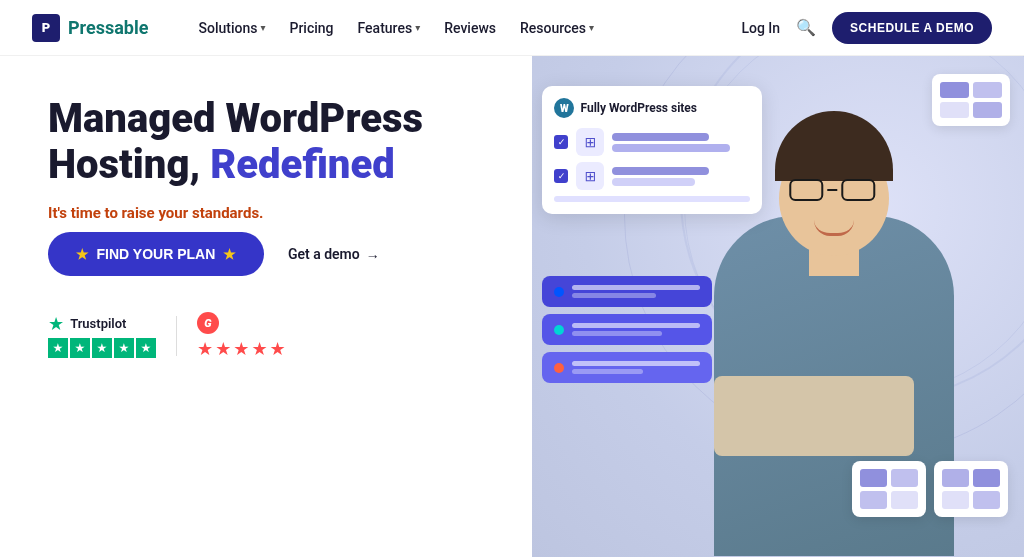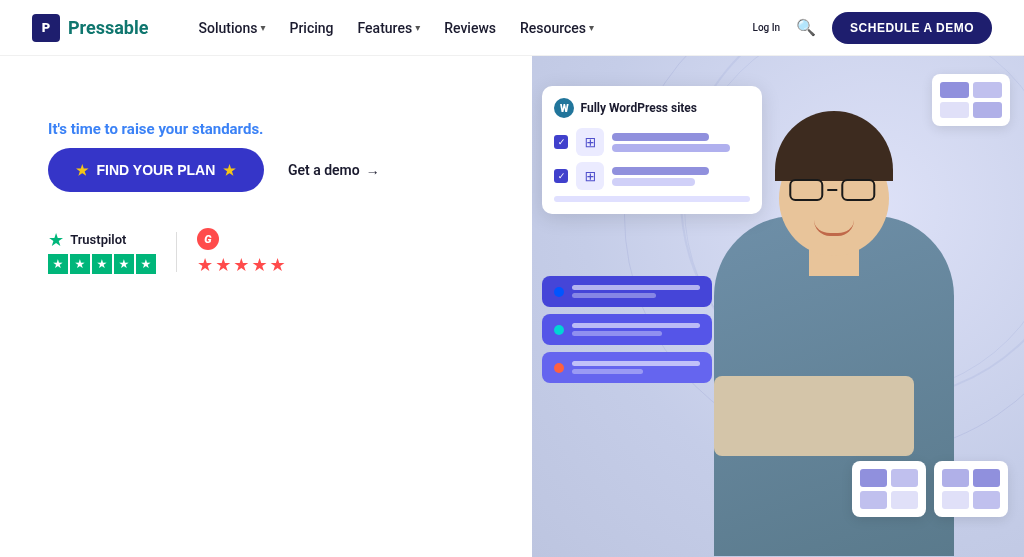--- a/index.html
+++ b/index.html
@@ -65,21 +65,21 @@
     .chevron {
       font-size: 10px;
       color: #555;
     }
     .nav-actions {
       display: flex;
       align-items: center;
       gap: 12px;
     }
     .login-link {
-      font-size: 10px;
+      font-size: 14px;
       font-weight: 500;
       color: #1a1a2e;
       cursor: pointer;
     }
     .search-icon-btn {
       cursor: pointer;
       color: #444;
       font-size: 16px;
       padding: 4px;
     }
@@ -117,23 +117,22 @@
       color: #1a1a2e;
       line-height: 1.15;
       margin-bottom: 16px;
     }
     .hero-title-accent {
       color: #4040cc;
     }
     .hero-subtitle {
       font-size: 15px;
       font-weight: 700;
-      color: #3b82f6;
+      color: #c2410c;
       margin-bottom: 10px;
-      margin-top: 24px;
     }
     .hero-desc {
       font-size: 14px;
       color: #444;
       line-height: 1.6;
       max-width: 420px;
       margin-bottom: 28px;
     }
     .hero-cta {
       display: flex;
@@ -386,20 +385,25 @@
   <div class="nav-actions">
     <span class="login-link">Log In</span>
     <span class="search-icon-btn">🔍</span>
     <button class="schedule-btn">SCHEDULE A DEMO</button>
   </div>
 </nav>
 
 <div class="hero">
 
   <div class="hero-left">
+    <h1 class="hero-title">
+      <span>Managed WordPress</span><br>
+      <span>Hosting,</span>
+      <span class="hero-title-accent">Redefined</span>
+    </h1>
     <p class="hero-subtitle">It's time to raise your standards.</p>
 
     <div class="hero-cta">
       <button class="find-plan-btn">
         <span class="star-icon">★</span>
         <span>FIND YOUR PLAN</span>
         <span class="star-icon">★</span>
       </button>
       <a class="get-demo-link" href="#">
         <span>Get a demo</span>

